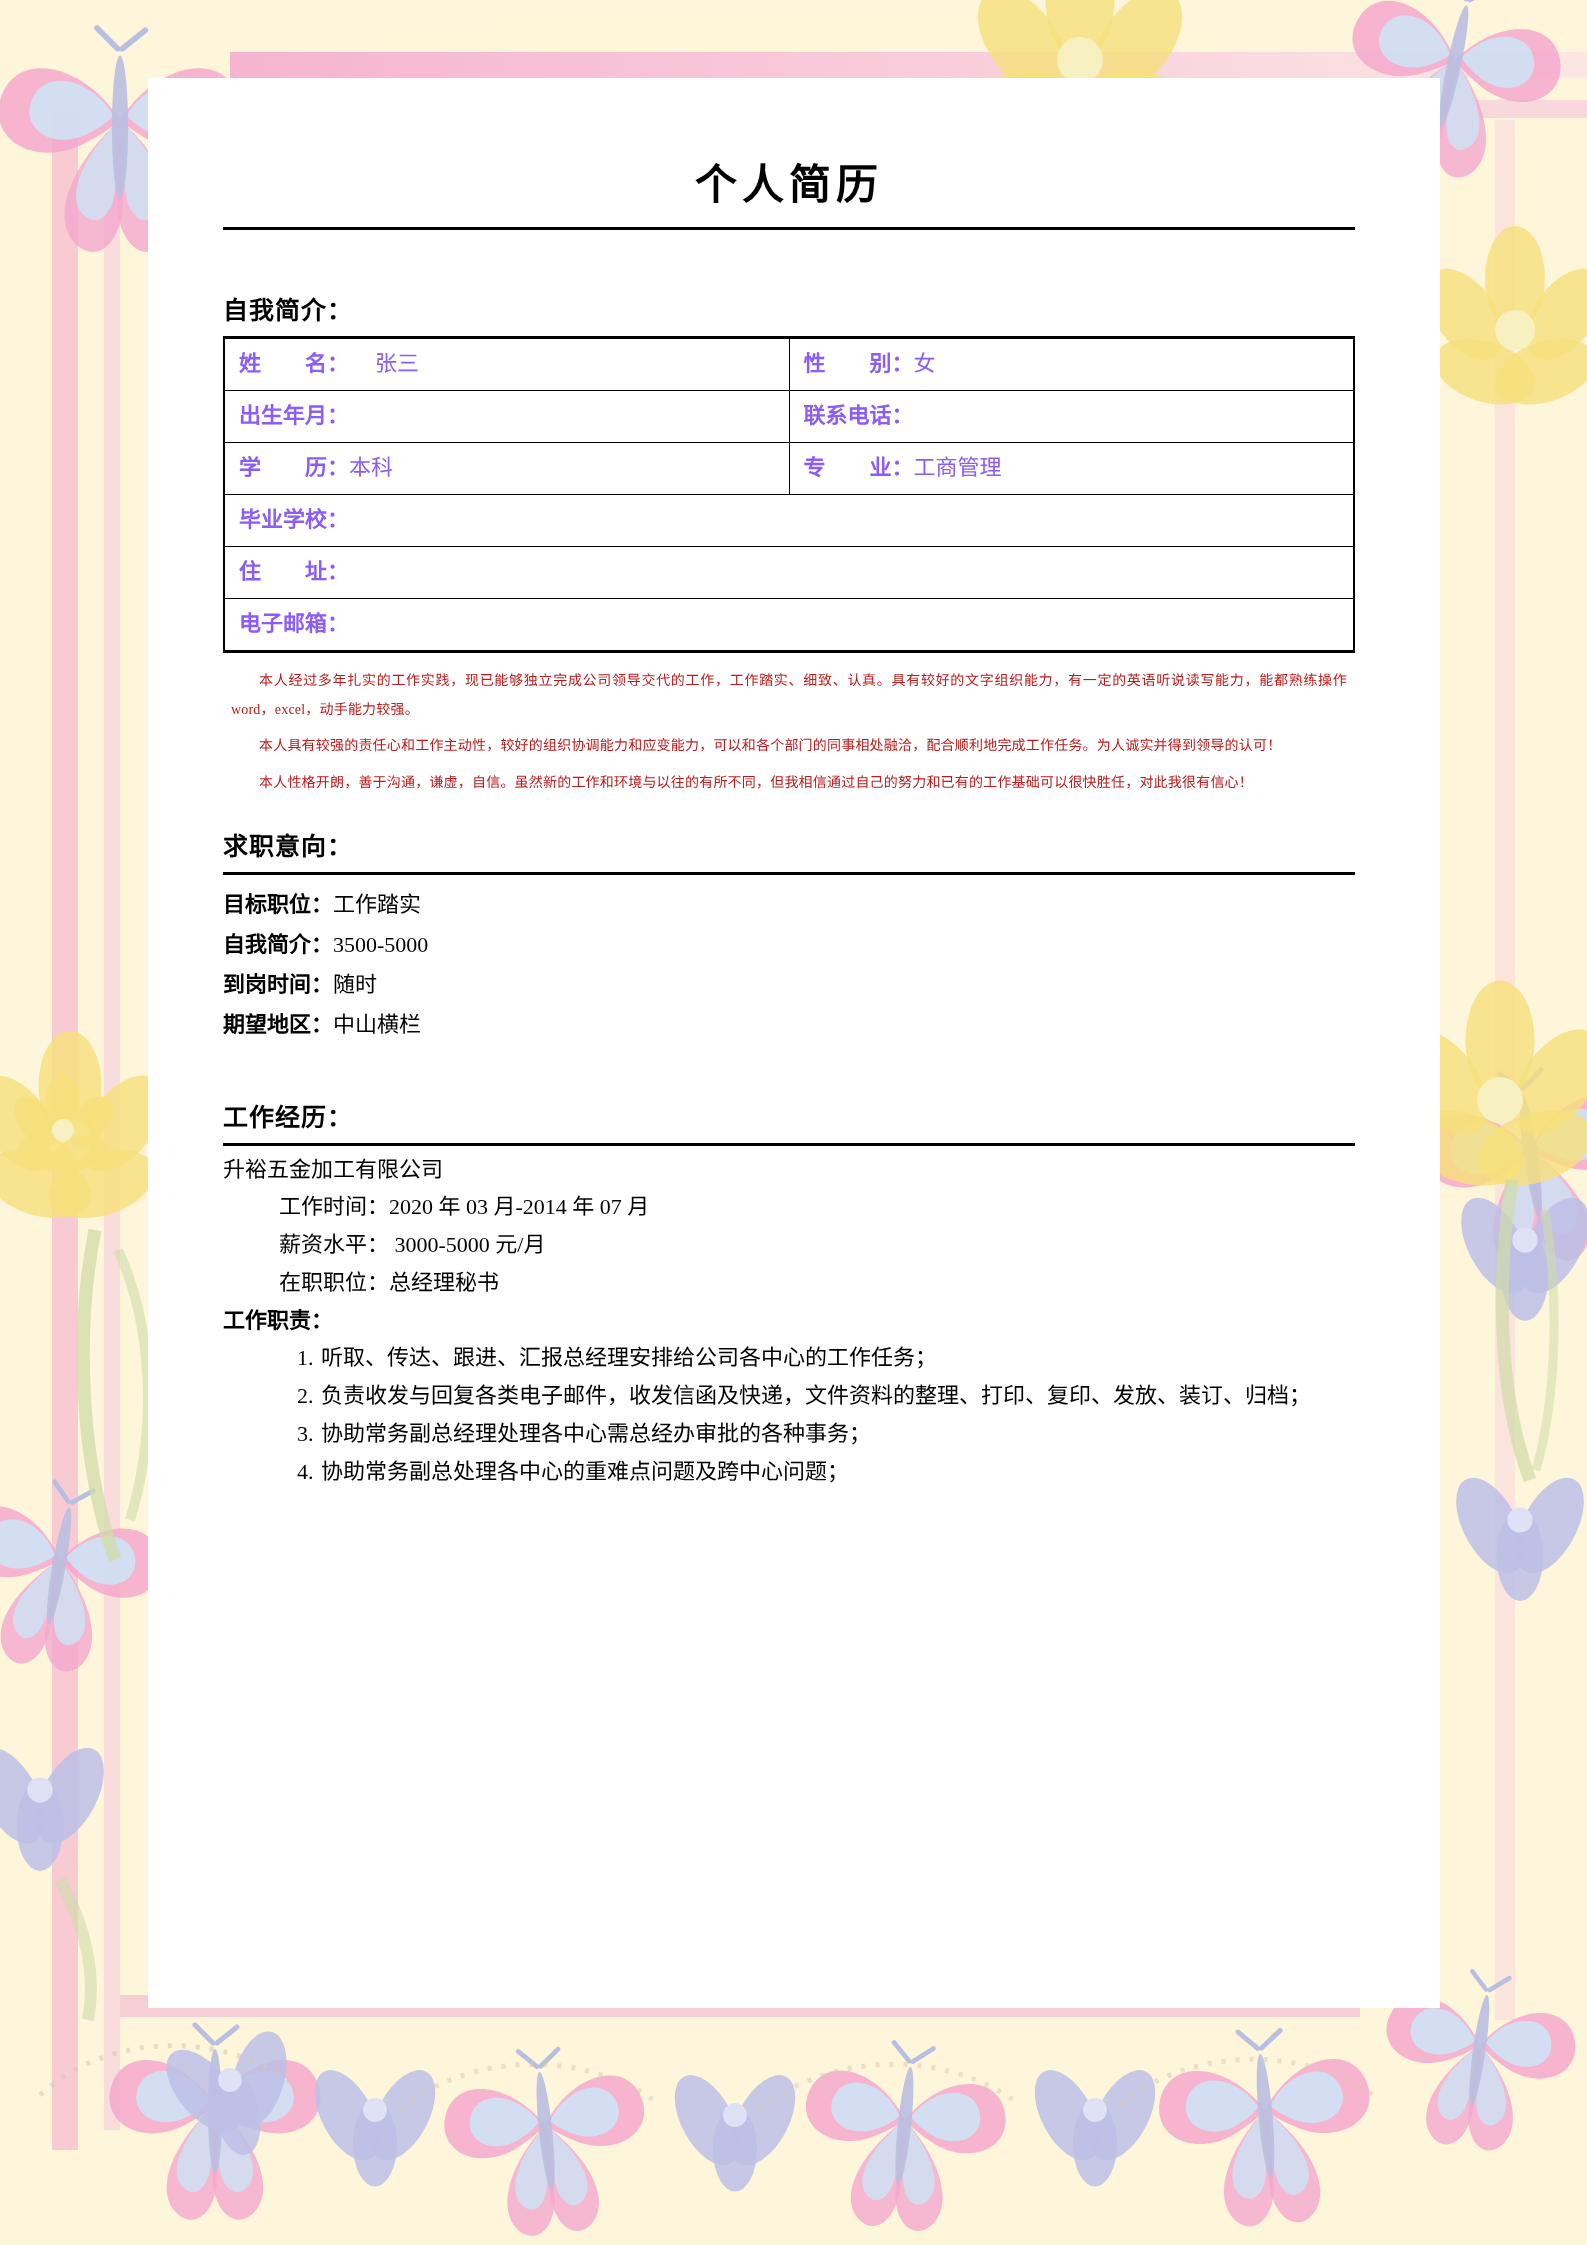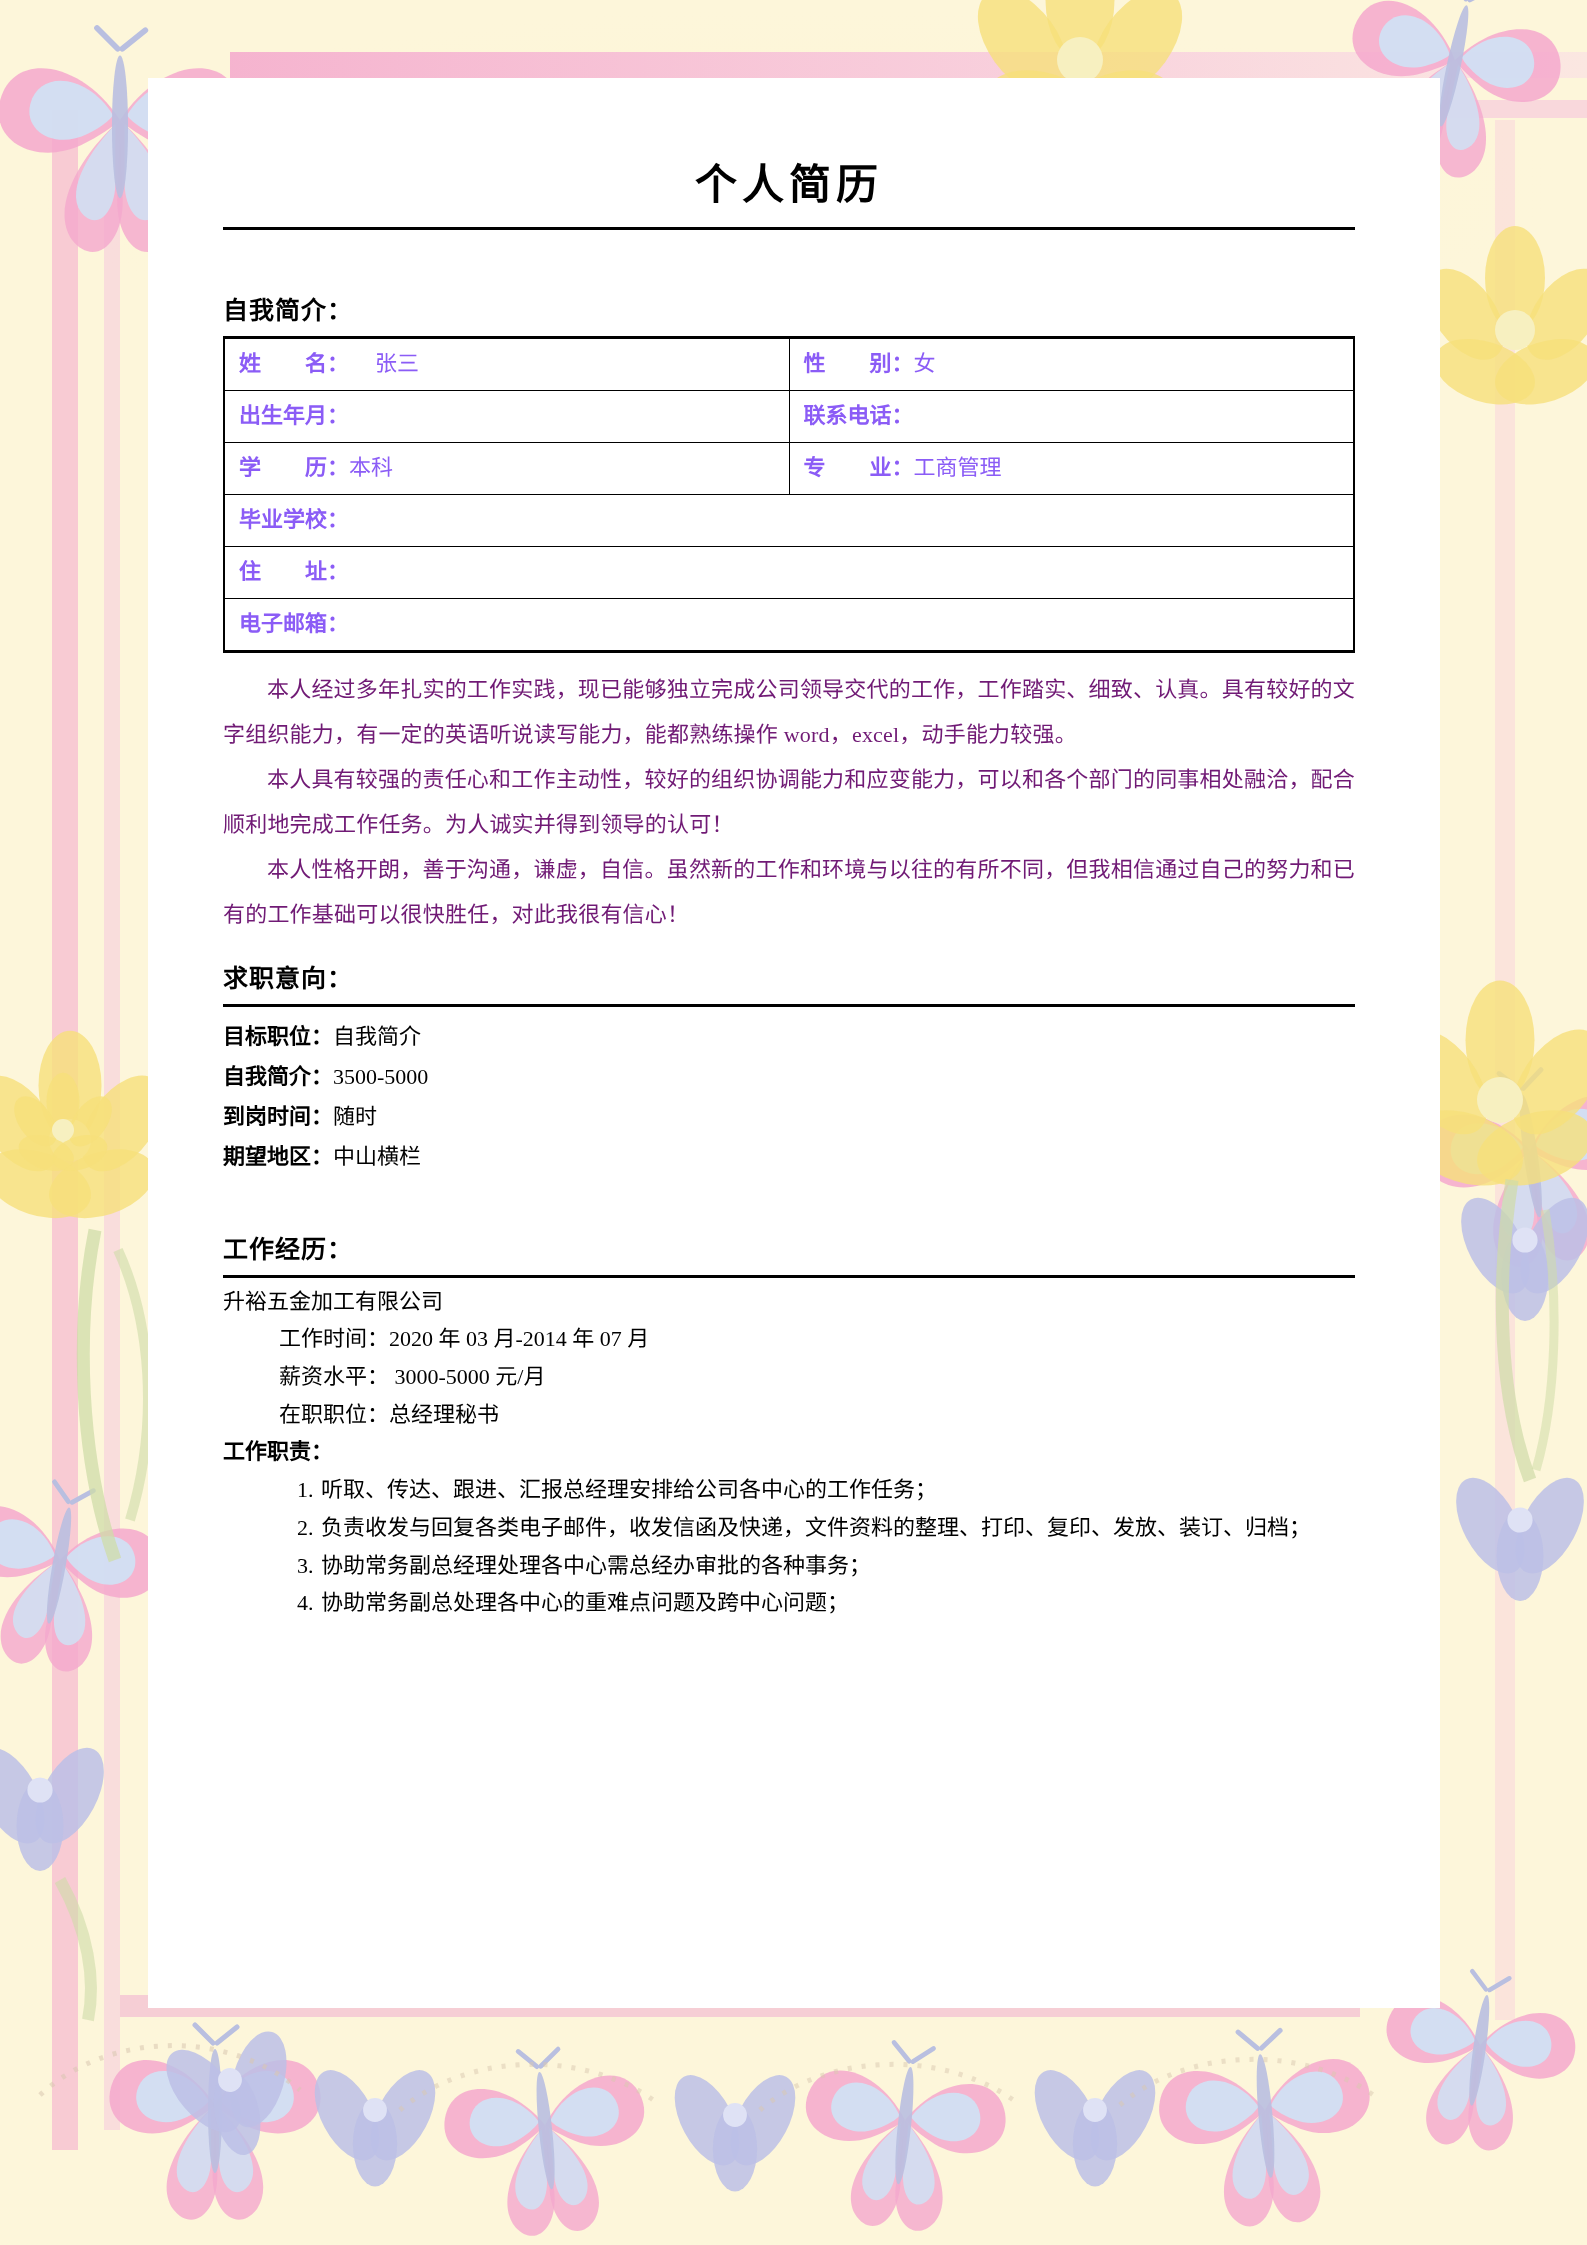--- a/index.html
+++ b/index.html
@@ -99,25 +99,25 @@
     white-space: pre;
   }
   .fld-value {
     font-weight: 400;
     display: inline;
   }
   .fld-value.spaced { padding-left: 26px; }
 
   
   .body-para {
-    font-size: 22px;
+    font-size: 14px;
     line-height: 2.05;
     text-indent: 2em;
-    color: #701a75;
-    margin: 0;
+    color: #b91c1c;
+    margin: 8px;
     text-align: justify;
     letter-spacing: 0.2px;
   }
 
   
   .objective-block { margin-top: 10px; }
   .objective-row {
     font-size: 22px;
     line-height: 1.82;
     color: #000;
@@ -333,21 +333,21 @@
     <p class="body-para">本人经过多年扎实的工作实践，现已能够独立完成公司领导交代的工作，工作踏实、细致、认真。具有较好的文字组织能力，有一定的英语听说读写能力，能都熟练操作 word，excel，动手能力较强。</p>
     <p class="body-para">本人具有较强的责任心和工作主动性，较好的组织协调能力和应变能力，可以和各个部门的同事相处融洽，配合顺利地完成工作任务。为人诚实并得到领导的认可！</p>
     <p class="body-para">本人性格开朗，善于沟通，谦虚，自信。虽然新的工作和环境与以往的有所不同，但我相信通过自己的努力和已有的工作基础可以很快胜任，对此我很有信心！</p>
 
     <div class="spacer-20"></div>
 
     <div class="section-heading">求职意向：</div>
     <div class="section-rule"></div>
 
     <div class="objective-block">
-      <div class="objective-row"><span class="k">目标职位：</span><span class="v">自我简介</span></div>
+      <div class="objective-row"><span class="k">目标职位：</span><span class="v">工作踏实</span></div>
       <div class="objective-row"><span class="k">自我简介：</span><span class="v">3500-5000</span></div>
       <div class="objective-row"><span class="k">到岗时间：</span><span class="v">随时</span></div>
       <div class="objective-row"><span class="k">期望地区：</span><span class="v">中山横栏</span></div>
     </div>
 
     <div class="spacer-52"></div>
 
     <div class="section-heading">工作经历：</div>
     <div class="section-rule"></div>
 

